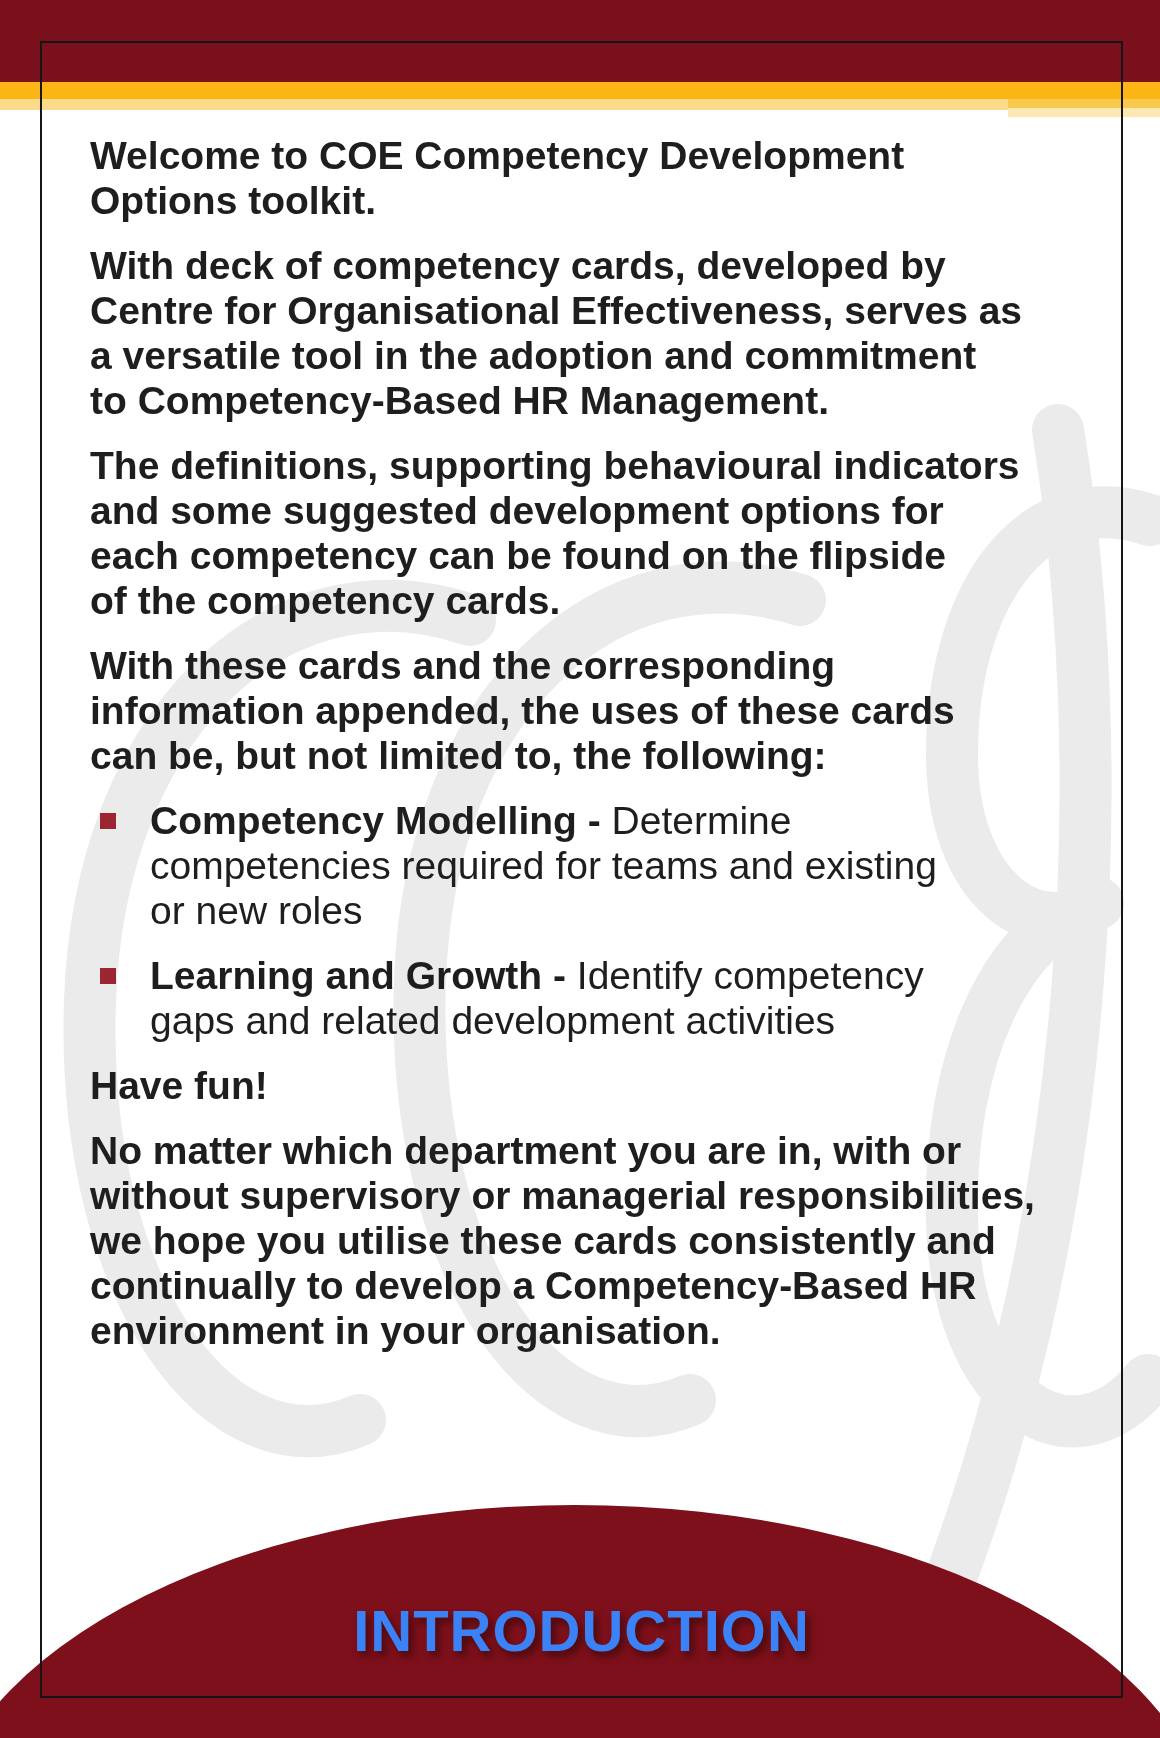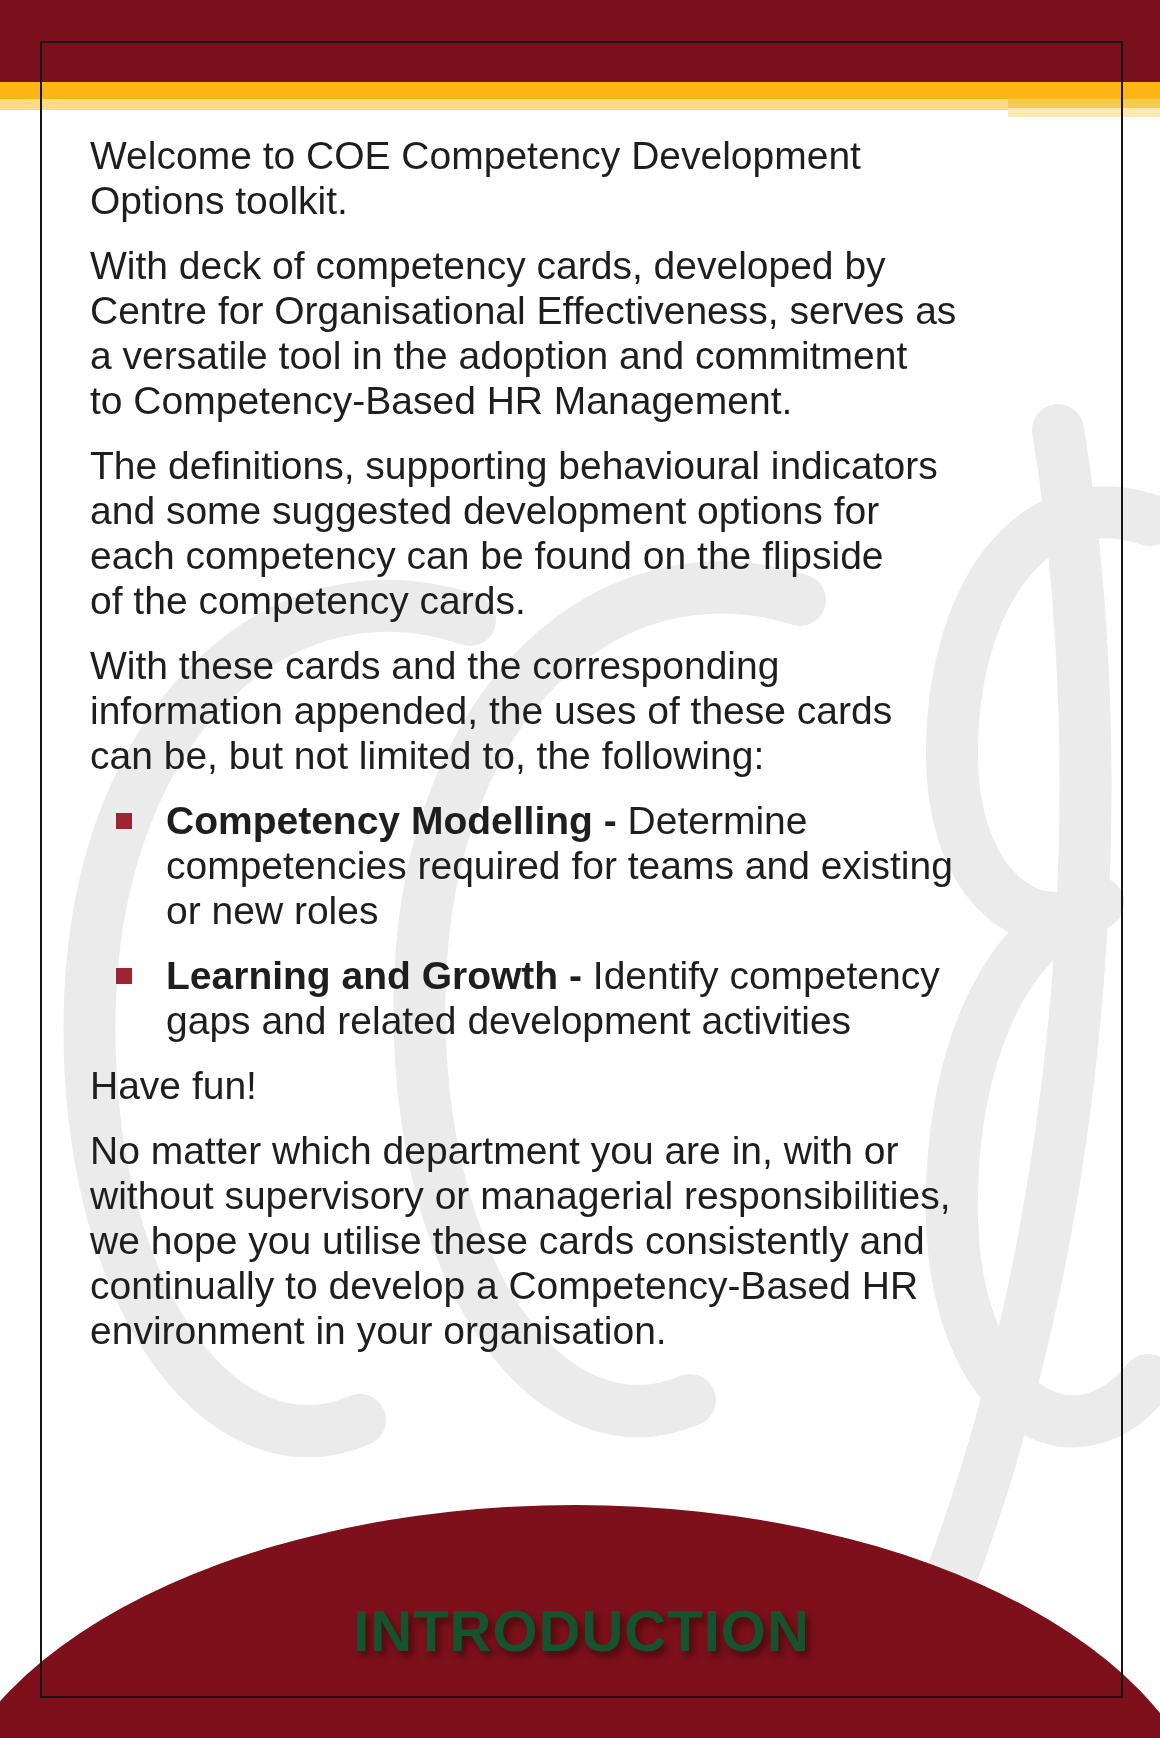--- a/index.html
+++ b/index.html
@@ -21,37 +21,37 @@
   
   .frame{
     position:absolute;left:40px;top:41px;width:1083px;height:1657px;
     border:2px solid #151515;z-index:4;pointer-events:none;box-sizing:border-box;
   }
   
   .content{
     position:absolute;left:90px;top:133px;width:1015px;z-index:2;
     color:#1E1E1E;font-size:39px;line-height:45px;
   }
-  .para{white-space:pre;margin:0 0 20px 0;}
-  .bullet-list{margin:16px;padding:0;}
+  .para{white-space:pre;margin:0 0 20px 0;font-weight:bold;}
+  .bullet-list{margin:0;padding:0;}
   .bullet{position:relative;padding-left:60px;margin:0 0 20px 0;}
   .bullet-square{
     position:absolute;left:10px;top:15px;width:16px;height:16px;background:#9B2531;
   }
   .bullet-text{white-space:normal;}
   .bullet-text span{white-space:pre;}
   .bold-lead{font-weight:bold;}
   
   .footer-ellipse{
     position:absolute;left:-65px;top:1505px;width:1280px;height:700px;
     border-radius:50%;background:#7D101A;z-index:3;
   }
   .footer-title{
     position:absolute;left:40px;top:1596px;width:1083px;z-index:5;
-    text-align:center;color:#14532d;font-weight:bold;font-size:58px;
+    text-align:center;color:#3b82f6;font-weight:bold;font-size:58px;
     letter-spacing:1px;line-height:70px;
     text-shadow:4px 5px 7px rgba(30,5,8,0.55);
   }
 </style>
 </head>
 <body>
 
 <div class="card">
 
   <div class="band-maroon"></div>

